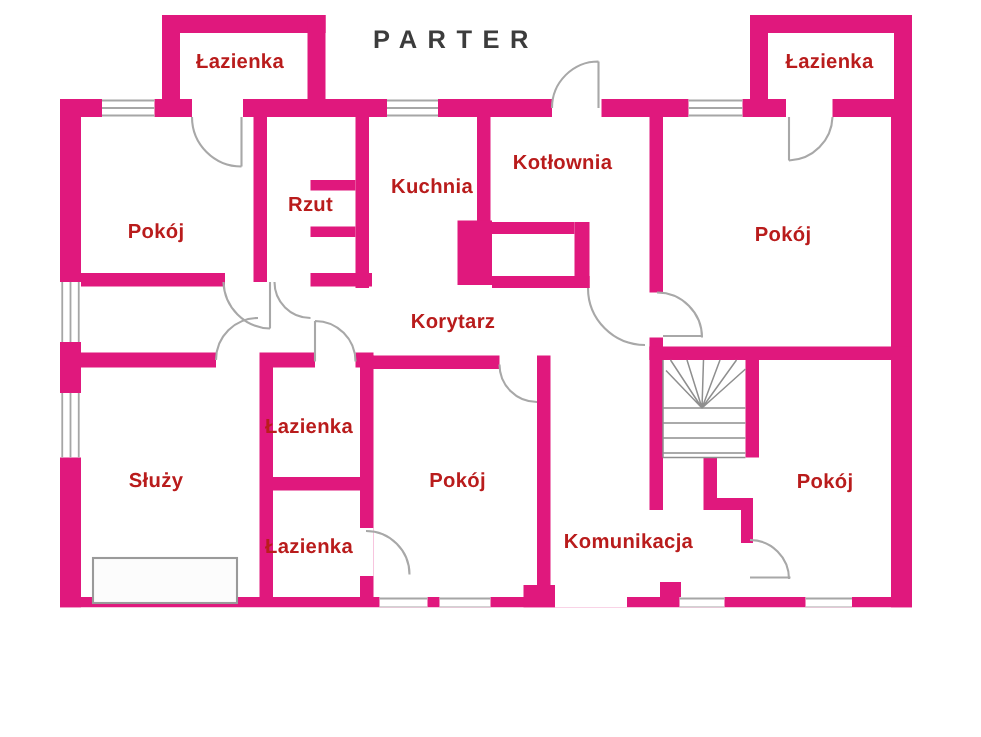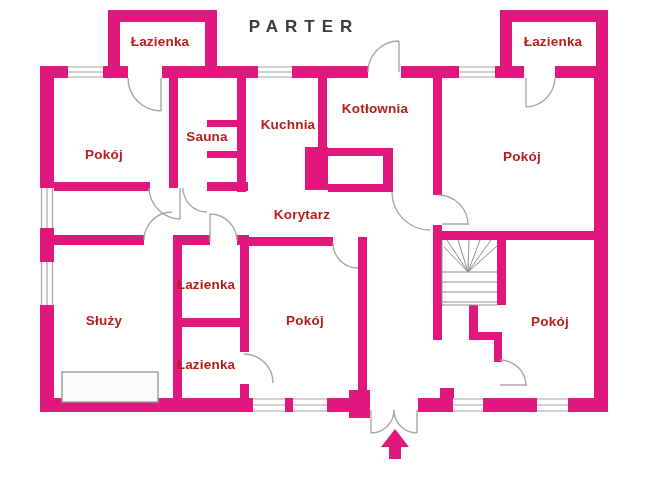--- a/index.html
+++ b/index.html
@@ -1,17 +1,17 @@
 <!DOCTYPE html>
 <html><head>
 <meta charset="utf-8">
 <style>
   html,body{margin:0;padding:0;background:#ffffff;}
   .stage{
-    position:relative;width:654px;height:491px;background:#ffffff;
+    position:relative;width:654px;height:405px;background:#ffffff;
     font-family:"Liberation Sans", sans-serif;overflow:hidden;
   }
   .plan-svg{position:absolute;left:0;top:0;}
   .room-label{
     position:absolute;transform:translate(-50%,-50%);
     font-size:13.5px;font-weight:700;color:#b91c1c;white-space:nowrap;
     letter-spacing:0.2px;
   }
   .plan-title{
     position:absolute;left:304px;top:27px;transform:translate(-50%,-50%);
@@ -138,25 +138,26 @@
     <rect x="62" y="372" width="96" height="30" fill="#fcfcfc" stroke="#9a9a9a" stroke-width="1.4"></rect>
 
     <g fill="#e0187d">
       <polygon points="395,429 381,447 409,447"></polygon>
       <rect x="389" y="447" width="12" height="12"></rect>
     </g>
   </svg>
 
   <div class="room-label" style="left:160px;top:41px">Łazienka</div>
   <div class="room-label" style="left:104px;top:154px">Pokój</div>
-  <div class="room-label" style="left:207px;top:136px">Sauna</div>
+  <div class="room-label" style="left:207px;top:136px">Rzut</div>
   <div class="room-label" style="left:288px;top:124px">Kuchnia</div>
   <div class="room-label" style="left:375px;top:108px">Kotłownia</div>
   <div class="room-label" style="left:553px;top:41px">Łazienka</div>
   <div class="room-label" style="left:522px;top:156px">Pokój</div>
   <div class="room-label" style="left:302px;top:214px">Korytarz</div>
   <div class="room-label" style="left:104px;top:320px">Służy</div>
   <div class="room-label" style="left:206px;top:284px">Łazienka</div>
   <div class="room-label" style="left:206px;top:364px">Łazienka</div>
   <div class="room-label" style="left:305px;top:320px">Pokój</div>
+  <div class="room-label" style="left:419px;top:361px">Komunikacja</div>
   <div class="room-label" style="left:550px;top:321px">Pokój</div>
 
 </div>
 
 </body></html>

